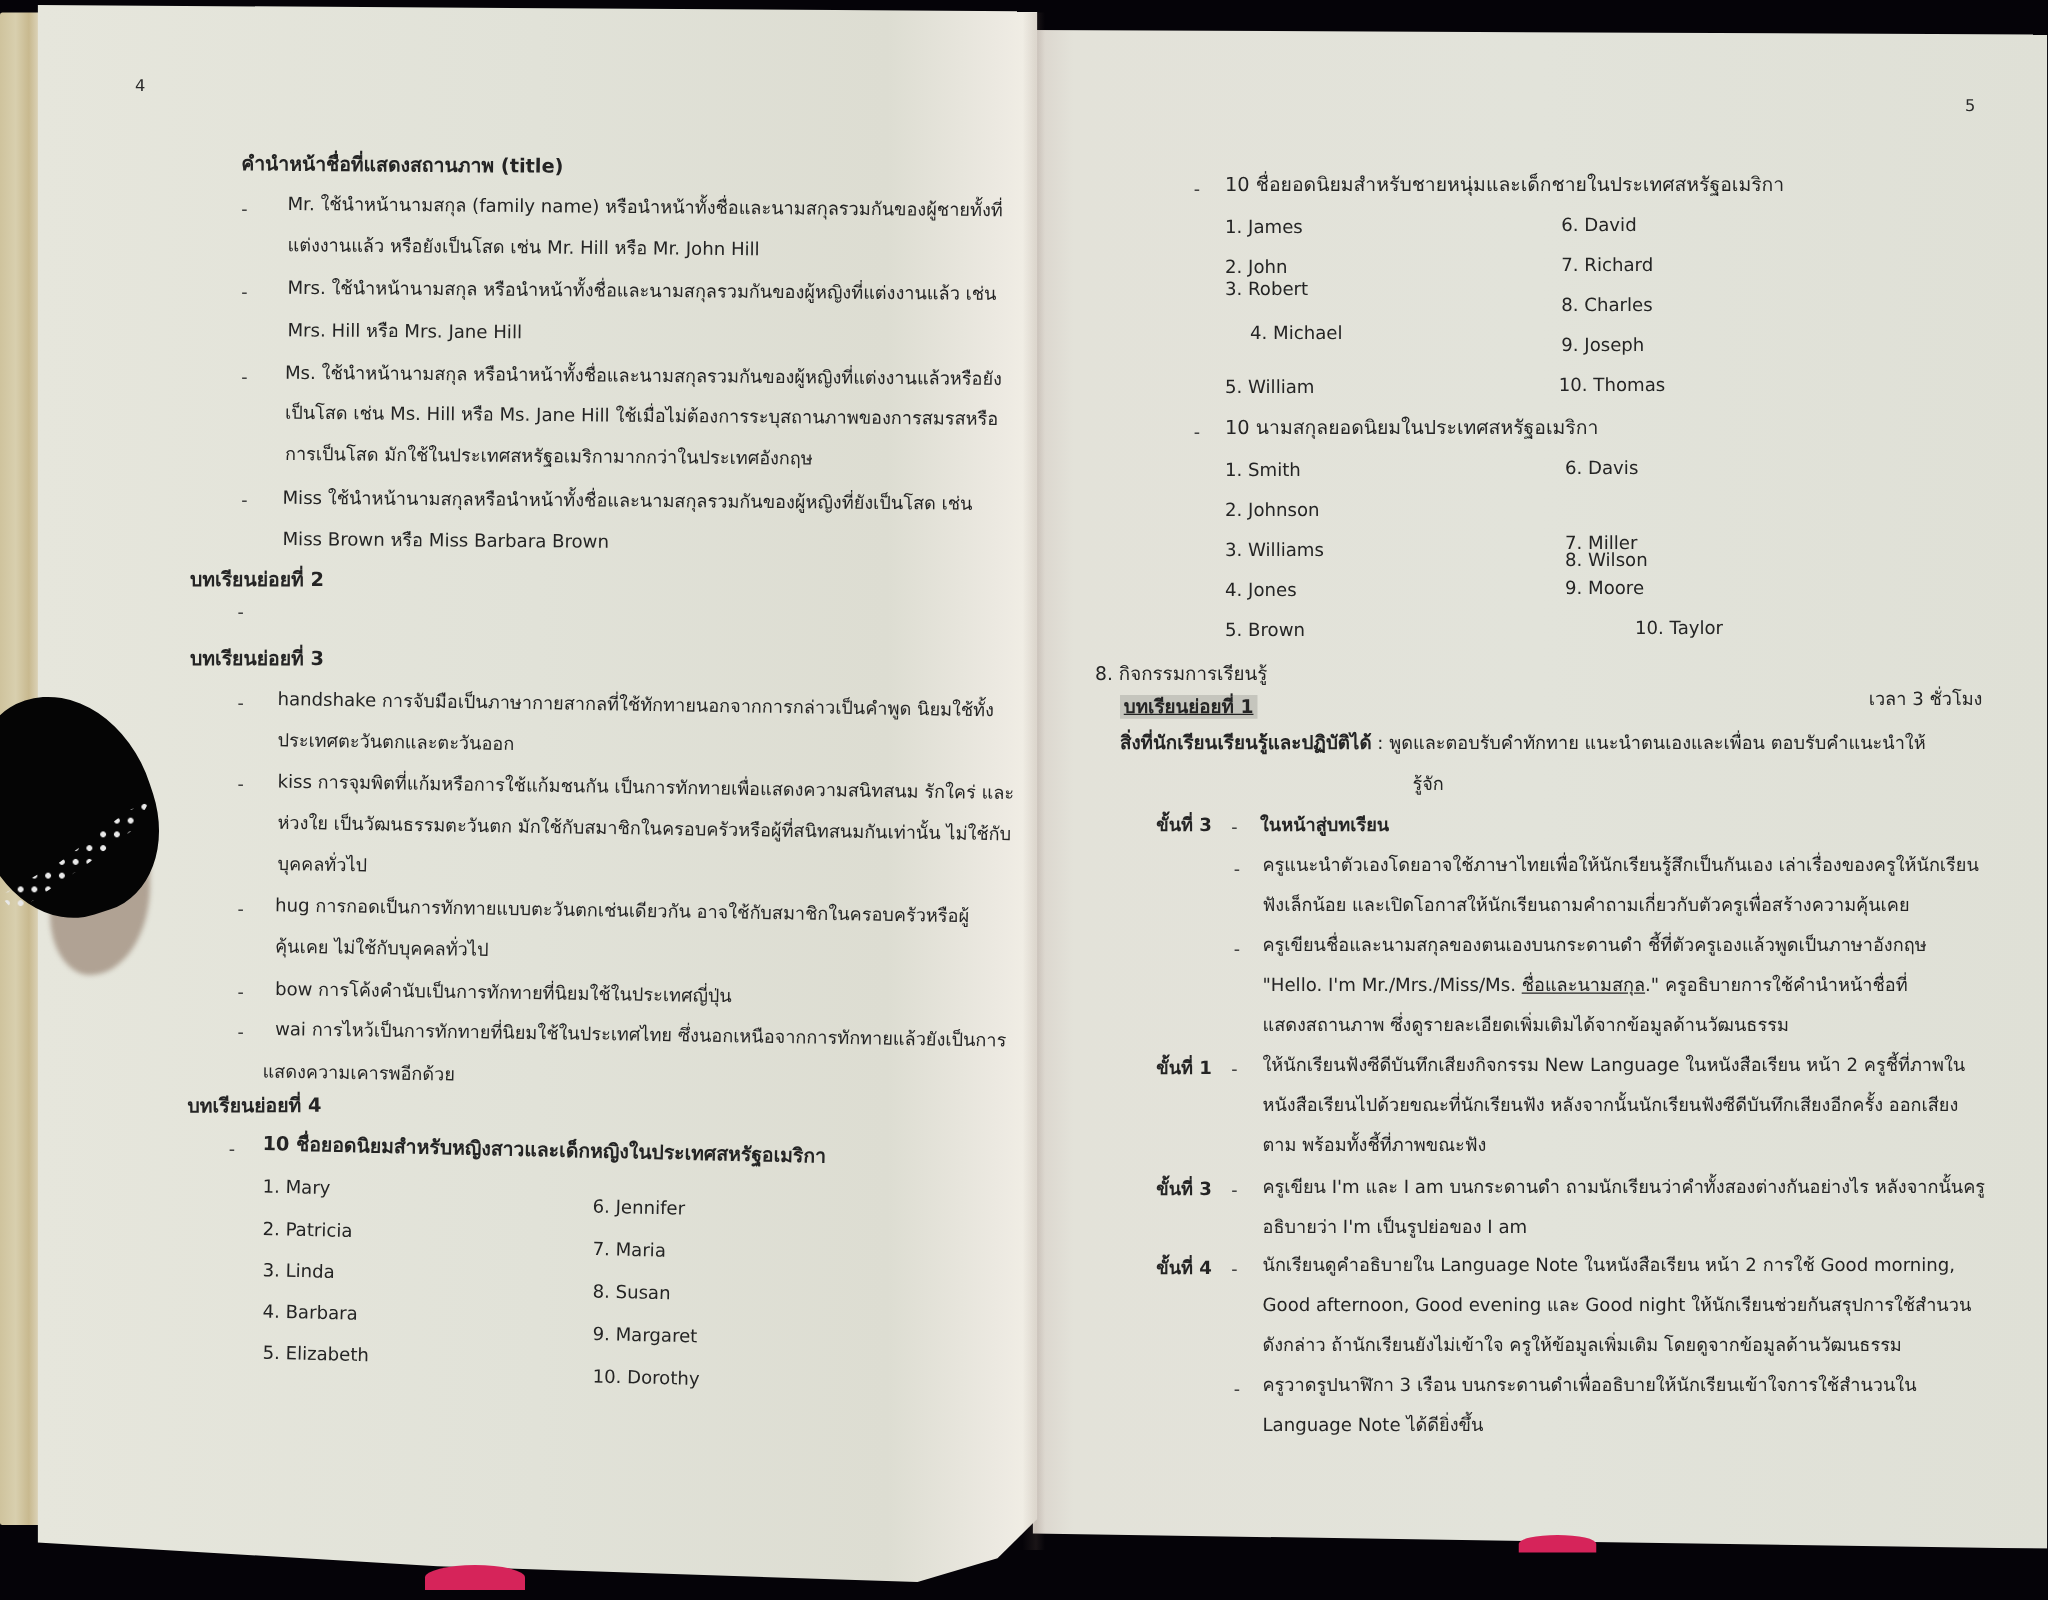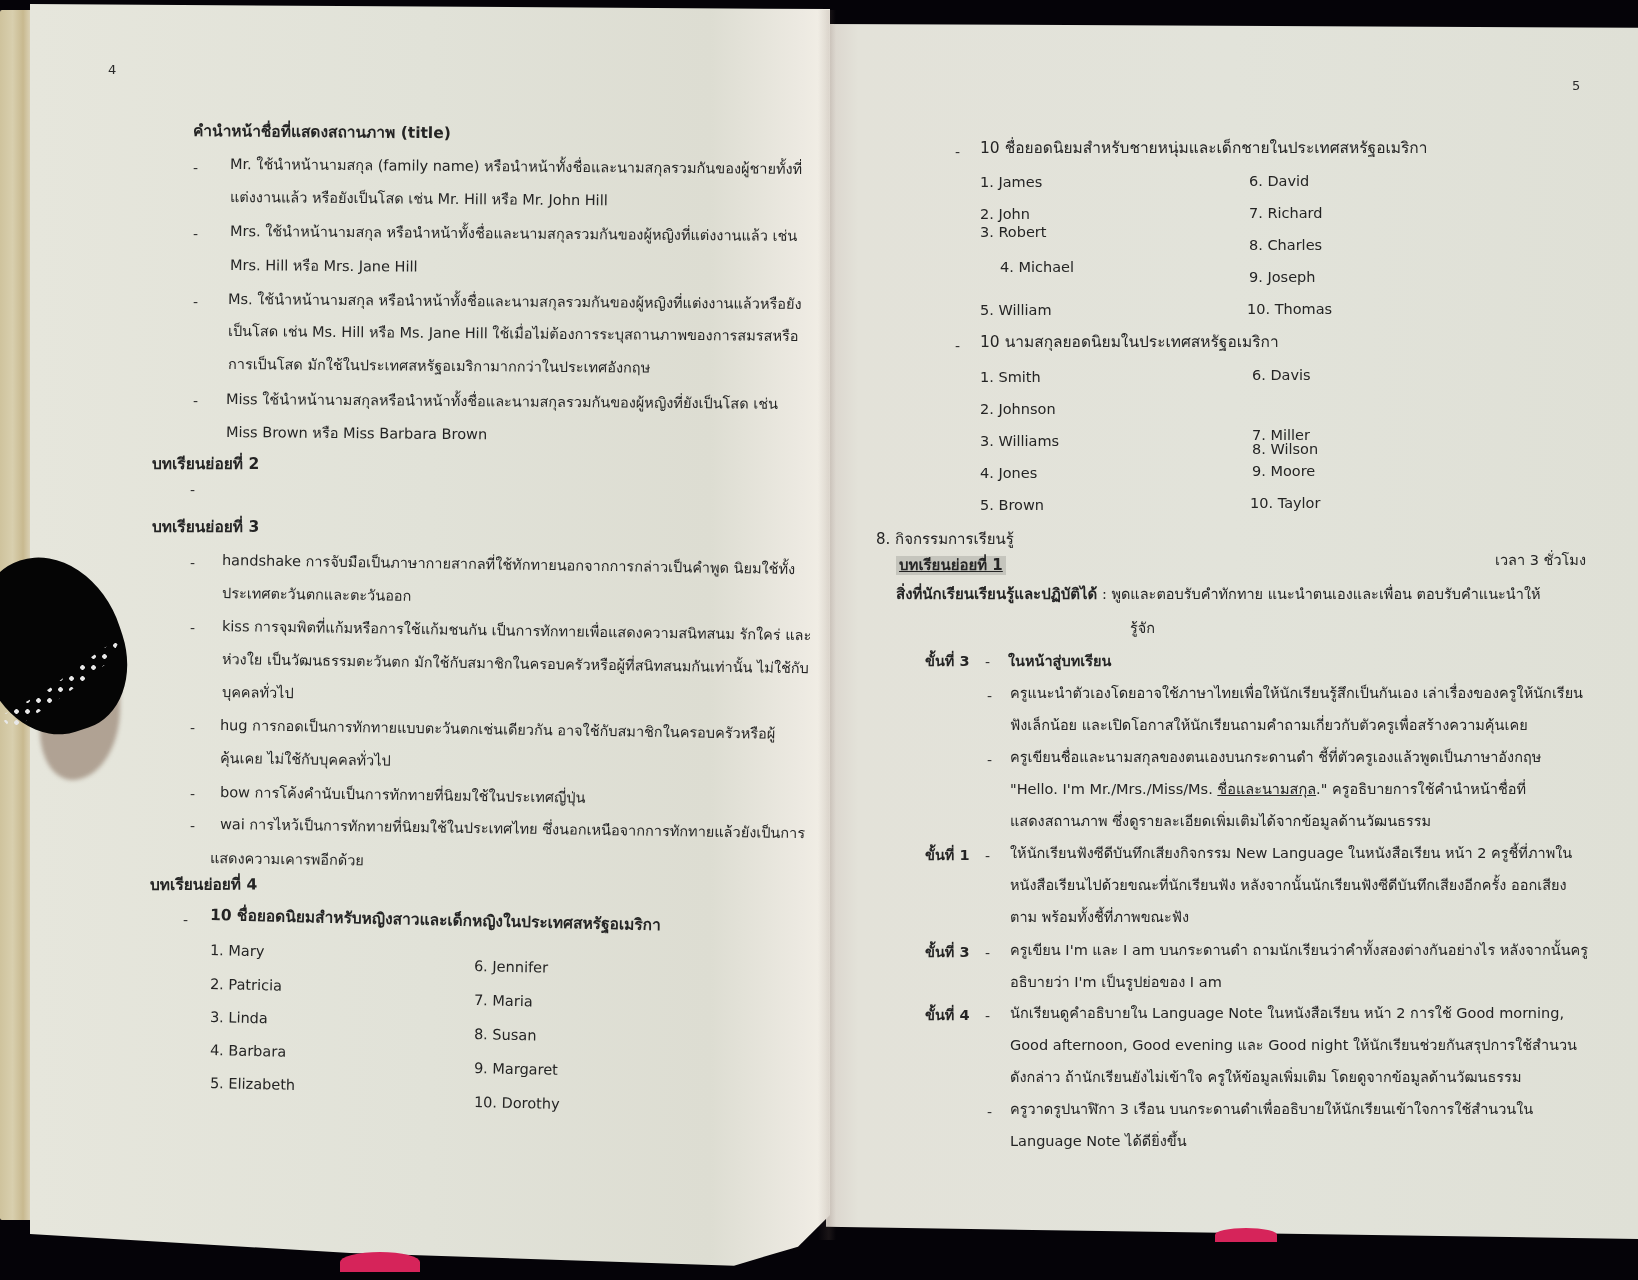--- a/index.html
+++ b/index.html
@@ -158,21 +158,21 @@
 
   <div class="txt" style="left:980px; top:368px;">1. Smith</div>
   <div class="txt" style="left:980px; top:400px;">2. Johnson</div>
   <div class="txt" style="left:980px; top:432px;">3. Williams</div>
   <div class="txt" style="left:980px; top:464px;">4. Jones</div>
   <div class="txt" style="left:980px; top:496px;">5. Brown</div>
   <div class="txt" style="left:1252px; top:366px;">6. Davis</div>
   <div class="txt" style="left:1252px; top:398px;margin-top:28px;">7. Miller</div>
   <div class="txt" style="left:1252px; top:430px;margin-top:10px;">8. Wilson</div>
   <div class="txt" style="left:1252px; top:462px;">9. Moore</div>
-  <div class="txt" style="left:1250px; top:494px;">10. Taylor</div>
+  <div class="txt" style="left:1308px; top:494px;">10. Taylor</div>
 
   <div class="txt" style="left:876px; top:530px; font-size:15px;">8. กิจกรรมการเรียนรู้</div>
 
   <div class="txt bold underline hl" style="left:896px; top:556px; font-size:15px;">บทเรียนย่อยที่ 1</div>
   <div class="txt" style="left:1495px; top:551px;">เวลา 3 ชั่วโมง</div>
 
   <div class="txt" style="left:896px; top:585px;">
     <span class="bold" style="font-size:15px;">สิ่งที่นักเรียนเรียนรู้และปฏิบัติได้</span><span> : พูดและตอบรับคำทักทาย แนะนำตนเองและเพื่อน ตอบรับคำแนะนำให้</span>
   </div>
   <div class="txt" style="left:1130px; top:619px;">รู้จัก</div>

